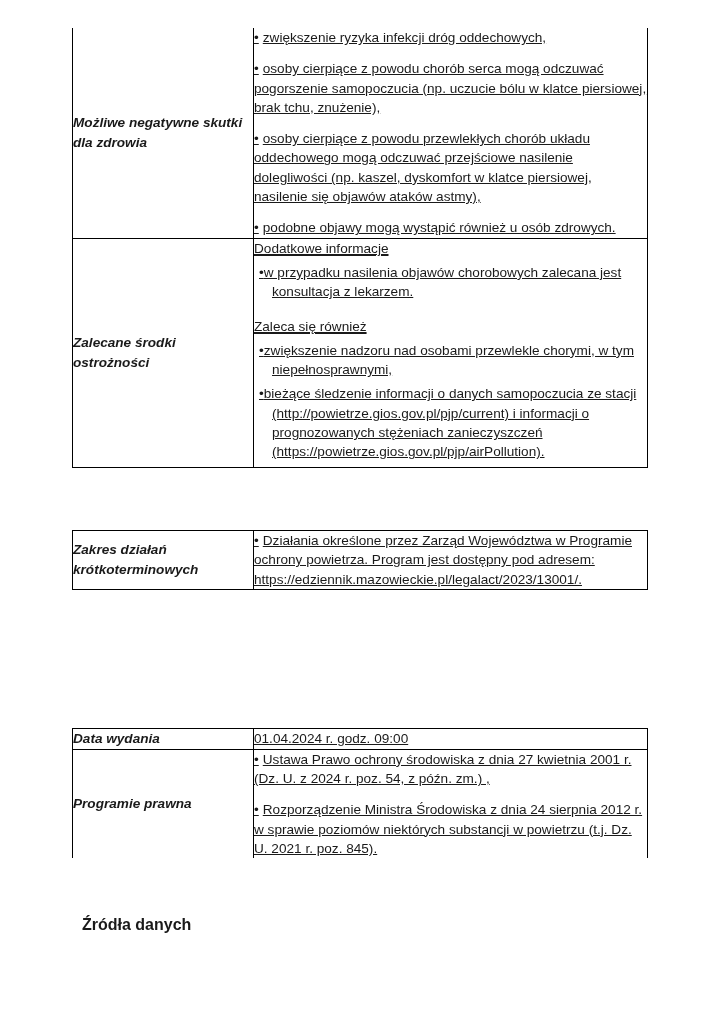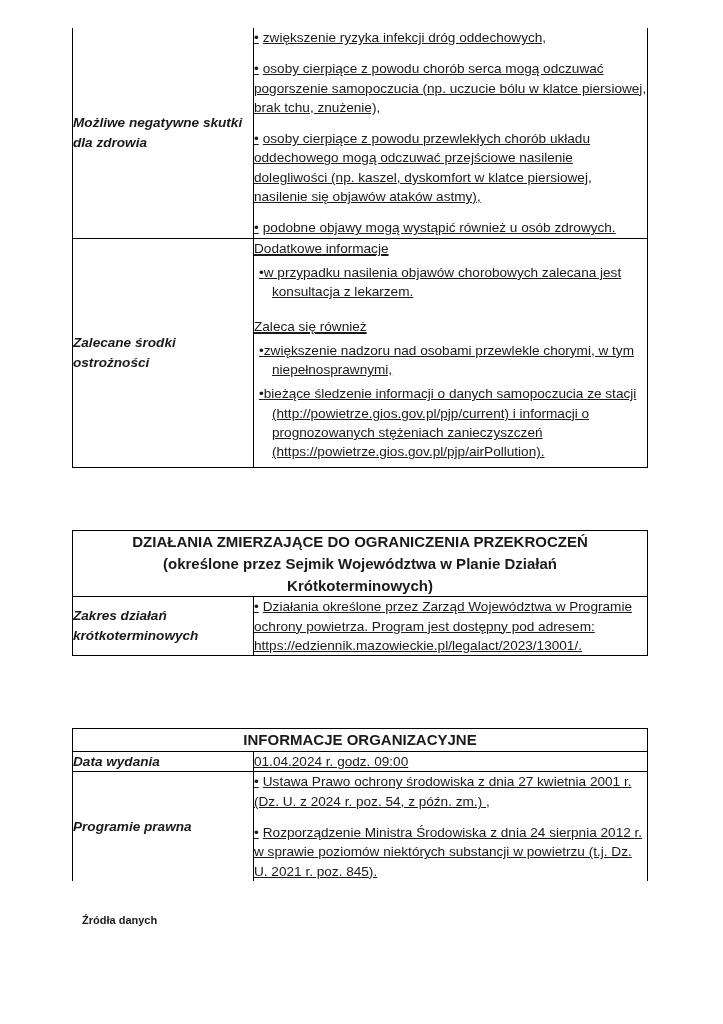--- a/index.html
+++ b/index.html
@@ -88,21 +88,21 @@
   
   .tbl-cut-top > tbody > tr:first-child > td { border-top: none; }
   .tbl-cut-bottom > tbody > tr:last-child > td { border-bottom: none; }
 
   
   .overlap-label {
     position: absolute;
     left: 82px;
     top: 913px;
     font-weight: bold;
-    font-size: 11px;
+    font-size: 16px;
     line-height: 1.45;
     white-space: nowrap;
     z-index: 5;
     background: transparent;
   }
 </style>
 </head>
 <body>
 
 <div class="page">
@@ -140,47 +140,37 @@
     </tbody>
   </table>
 
   <table class="doc-table" style="top:530px;">
     <colgroup>
         <col class="col-label">
         <col class="col-value">
       </colgroup>
     <tbody>
       <tr>
-        <td class="header-cell" colspan="2">
-          <div>DZIAŁANIA ZMIERZAJĄCE DO OGRANICZENIA PRZEKROCZEŃ</div>
-          <div>(określone przez Sejmik Województwa w Planie Działań</div>
-          <div>Krótkoterminowych)</div>
-        </td>
-      </tr>
-      <tr>
         <td class="label-cell">
           <div>Zakres działań krótkoterminowych</div>
         </td>
         <td class="value-cell">
           <p class="bul" style="margin-bottom:0;"><span class="dot">•</span><span>Działania określone przez Zarząd Województwa w Programie ochrony powietrza. Program jest dostępny pod adresem:</span></p>
           <p class="bul" style="margin-bottom:0;">https://edziennik.mazowieckie.pl/legalact/2023/13001/.</p>
         </td>
       </tr>
     </tbody>
   </table>
 
   <table class="doc-table tbl-cut-bottom" style="top:728px;">
     <colgroup>
         <col class="col-label">
         <col class="col-value">
       </colgroup>
     <tbody>
-      <tr>
-        <td class="header-cell" colspan="2">INFORMACJE ORGANIZACYJNE</td>
-      </tr>
       <tr>
         <td class="label-cell">
           <div>Data wydania</div>
         </td>
         <td class="value-cell">01.04.2024 r. godz. 09:00</td>
       </tr>
       <tr>
         <td class="label-cell">
           <div>Programie prawna</div>
         </td>

